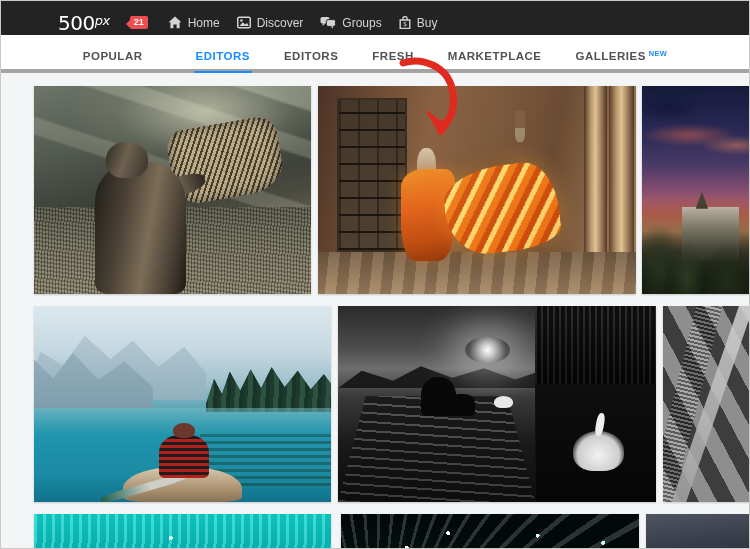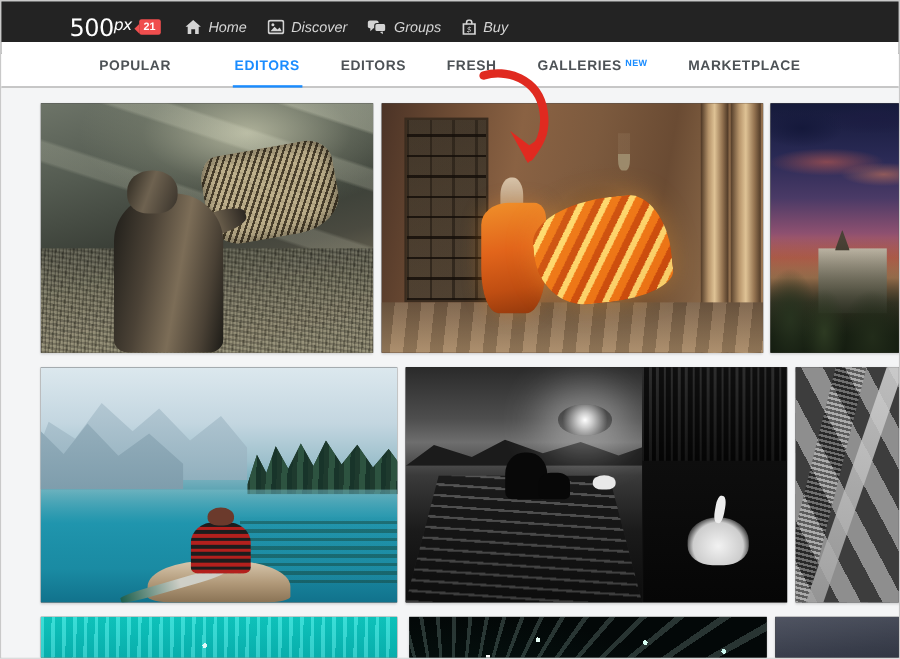--- a/index.html
+++ b/index.html
@@ -39,39 +39,39 @@
     font-family: "DejaVu Sans", sans-serif;
   }
   .logo-text .px {
     font-size: 13px;
     vertical-align: 5px;
     font-style: italic;
     letter-spacing: -0.5px;
   }
   .logo-badge {
     position: relative;
-    margin-left: 6px;
+    margin-left: 20px;
     background: #f04e4e;
     color: #ffffff;
     font-size: 9px;
     font-weight: bold;
     padding: 2px 4px 2px 4px;
     border-radius: 2px;
     line-height: 1.1;
   }
   .logo-badge::before {
     content: "";
     position: absolute;
     left: -4px; top: 4px;
     border-top: 4px solid transparent;
     border-bottom: 4px solid transparent;
     border-right: 4px solid #f04e4e;
   }
 
-  .mainnav { display: flex; margin-left: 20px; font-style: italic; }
+  .mainnav { display: flex; margin-left: 20px; }
   .navitem {
     display: flex; align-items: center;
     color: #d4d4d4;
     font-size: 12px;
     margin-right: 17px;
     cursor: pointer;
     white-space: nowrap;
   }
   .navitem .ico { margin-right: 6px; display: flex; align-items: center; }
   .navitem .ico svg { display: block; }
@@ -94,22 +94,22 @@
     padding: 0 6px 0 9px;
   }
   .searchbox input::placeholder { color: #8d8d8d; }
   .search-ico { margin-right: 8px; display: flex; }
 
   
   .subnav {
     position: absolute; top: 34px; left: 0;
     width: 748px; height: 38px;
     background: #ffffff;
-    border-bottom: 1px solid #a3a3a3;
-    display: flex; align-items: center; justify-content: center;
+    border-bottom: 4px solid #a3a3a3;
+    display: flex; align-items: flex-start; justify-content: center;
   }
   .subnav-inner { display: flex; align-items: flex-end; height: 38px; }
   .tab {
     position: relative;
     font-size: 11.5px;
     font-weight: bold;
     letter-spacing: 0.5px;
     color: #4d5256;
     padding: 0 0 11px 0;
     margin: 0 17px;
@@ -551,26 +551,26 @@
       <div class="tab active">
           <span>EDITORS</span>
         </div>
       <div class="tab">
           <span>EDITORS</span>
         </div>
       <div class="tab">
           <span>FRESH</span>
         </div>
       <div class="tab">
+          <span>MARKETPLACE</span>
+        </div>
+      <div class="tab">
         <span>GALLERIES</span>
         <span class="newtag">NEW</span>
       </div>
-      <div class="tab">
-          <span>MARKETPLACE</span>
-        </div>
     </div>
   </div>
 
   <div class="grid">
 
     <div class="row">
       <div class="cell" style="left:33px; top:12px; width:277px; height:208px;">
         <div class="art art-basket">
           <div class="rays"></div>
             <div class="ground"></div>

